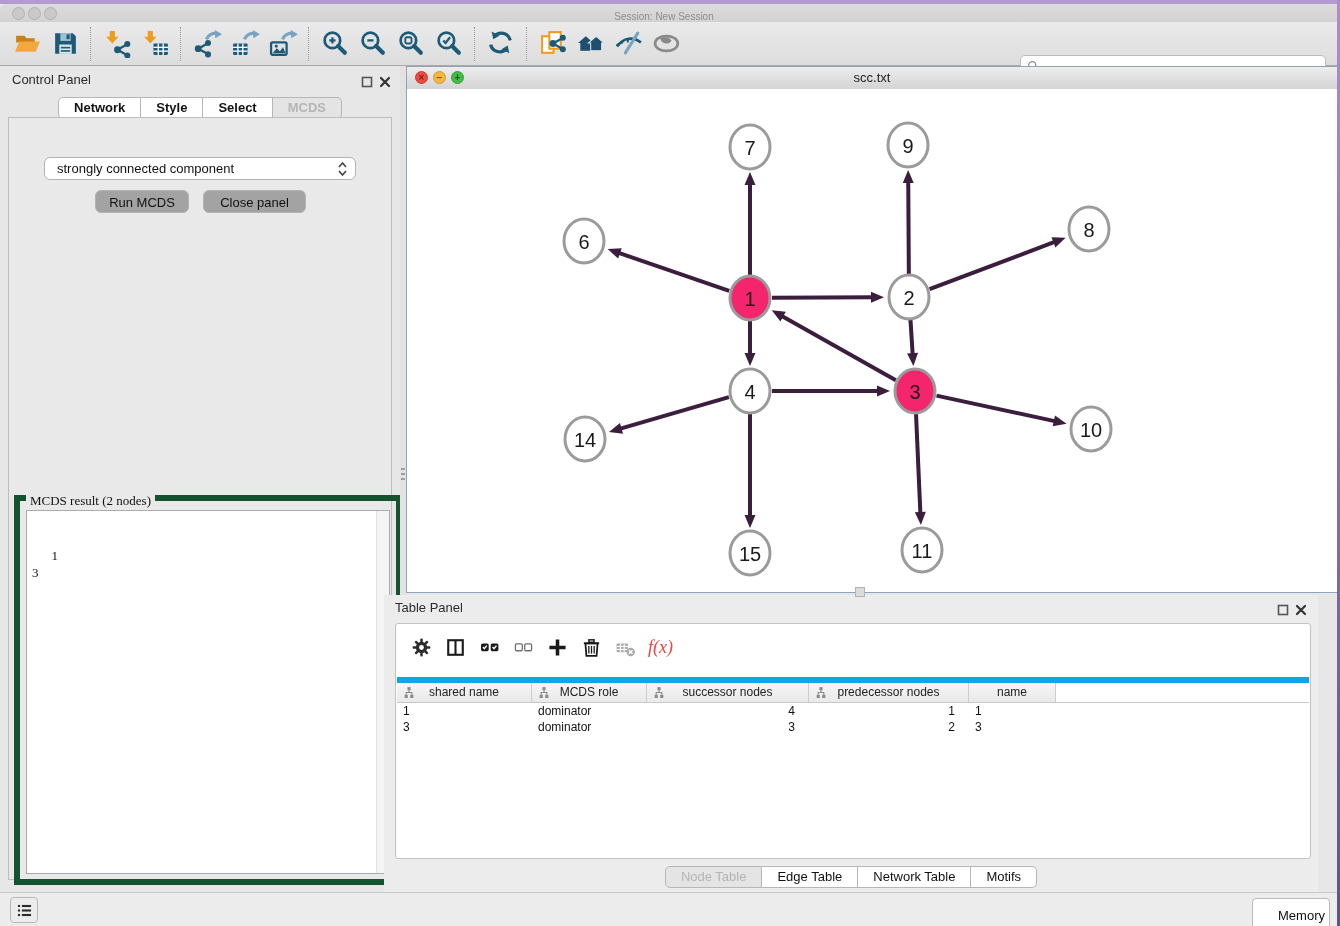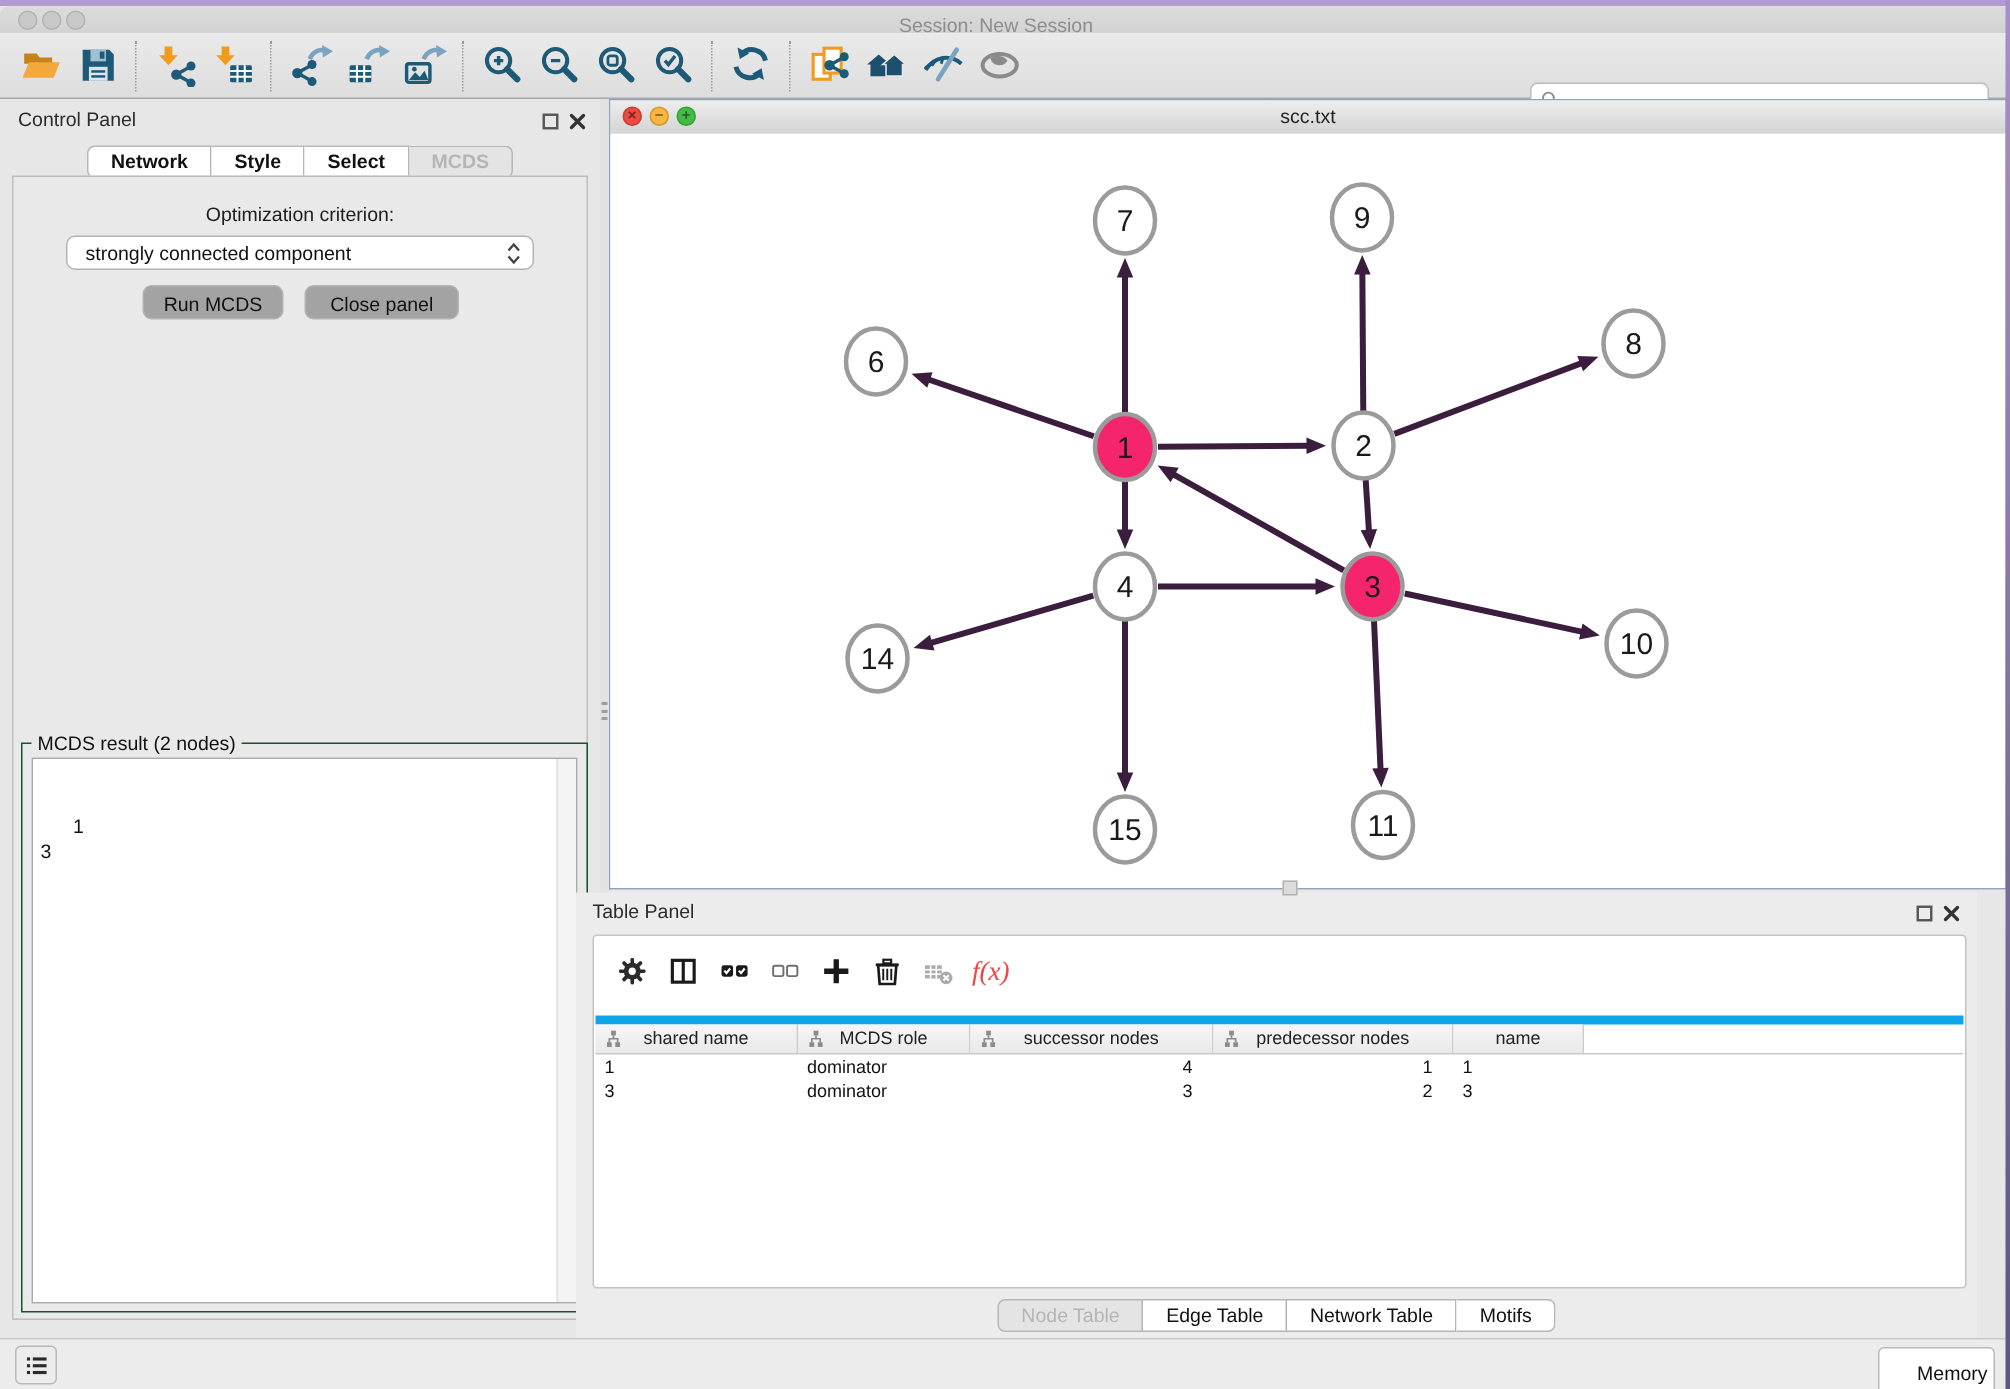--- a/index.html
+++ b/index.html
@@ -11,21 +11,21 @@
   
   #strip-top{left:0;top:0;width:1340px;height:4px;background:#b49ad2;z-index:60;}
   #strip-right{right:0;top:0;width:3px;height:926px;z-index:60;
                background:linear-gradient(#a98fc9,#5d5680);}
 
   
   #titlebar{left:0;top:4px;width:1340px;height:18px;background:linear-gradient(#dcdcdc,#d2d2d2);
             border-top-left-radius:6px;border-top-right-radius:6px;}
   .tl{width:11px;height:11px;border-radius:50%;background:#c9c9c9;border:1px solid #b2b2b2;
       position:absolute;top:3px;}
-  #win-title{left:0;right:12px;top:4px;text-align:center;font-size:13px;color:#8d8d8d;line-height:18px;}
+  #win-title{left:0;right:12px;top:4px;text-align:center;font-size:10px;color:#8d8d8d;line-height:18px;}
 
   
   #toolbar{left:0;top:22px;width:1340px;height:44px;background:linear-gradient(#eaeaea,#dddddd);
            border-bottom:1px solid #a8a8a8;display:flex;align-items:center;padding-left:8px;box-sizing:border-box;}
   .tb-btn{width:38px;height:36px;display:flex;align-items:center;justify-content:center;background:transparent;border:none;padding:0;}
   .tb-btn svg{width:29px;height:29px;}
   .tb-sep{width:1px;height:34px;border-left:1px dotted #999;margin:0 6px;}
   #search-wrap{position:absolute;right:14px;top:33px;width:292px;height:21px;background:#fff;
                border:1px solid #bcbcbc;border-radius:5px;display:flex;align-items:center;padding:0 6px;}
   #search-wrap svg{width:13px;height:13px;flex:0 0 auto;}
@@ -43,21 +43,21 @@
   .seg.sel{background:#e4e4e4;color:#b5b5b5;}
   #cp-content{left:8px;top:117px;width:384px;height:763px;background:#e9e9e9;border:1px solid #bdbdbd;box-sizing:border-box;}
   #opt-label{left:0;right:0;top:135px;text-align:center;font-size:13px;color:#1c1c1c;}
   #criterion-select{left:44px;top:157px;width:312px;height:23px;background:#fff;border:1px solid #b3b3b3;
                     border-radius:6px;font-size:13px;color:#111;line-height:22px;padding-left:12px;box-sizing:border-box;}
   #criterion-select svg{position:absolute;right:6px;top:3px;width:13px;height:16px;}
   .btn{background:#a3a3a3;border:1px solid #b3b3b3;border-radius:6px;font-size:13px;color:#111;
        height:23px;line-height:21px;text-align:center;box-sizing:border-box;}
   #run-btn{left:95px;top:190px;width:94px;}
   #close-btn{left:203px;top:190px;width:103px;}
-  #result-group{left:14px;top:495px;width:376px;height:378px;border:1px solid #14532d;}
+  #result-group{left:14px;top:495px;width:376px;height:378px;border:6px solid #14532d;font-family:Liberation Serif, serif;}
   #result-title{position:absolute;left:6px;top:-8px;background:#e9e9e9;padding:0 4px;font-size:13px;color:#111;}
   #result-area{position:absolute;left:6px;top:9px;right:6px;bottom:5px;background:#fff;border:1px solid #ababab;
                font-size:13px;line-height:17px;padding:2px 5px;white-space:pre;color:#111;}
   #result-scroll{position:absolute;right:0;top:0;bottom:0;width:12px;background:#f4f4f4;border-left:1px solid #e0e0e0;}
 
   
   #v-split{left:400px;top:66px;width:6px;height:826px;background:#e2e2e2;}
   #v-split .dots{position:absolute;left:1px;top:402px;width:4px;height:12px;
                  background:repeating-linear-gradient(#9e9e9e 0 2px,transparent 2px 5px);}
 
@@ -286,21 +286,20 @@
         <path d="M2 2l8 8M10 2l-8 8" stroke="#333" stroke-width="2.2" stroke-linecap="round"></path>
       </svg>
   </div>
   <div class="abs seg-row" id="cp-tabs" style="left:0;right:0;top:31px">
       <div class="seg">Network</div>
       <div class="seg">Style</div>
       <div class="seg">Select</div>
       <div class="seg sel">MCDS</div>
     </div>
   <div class="abs" id="cp-content" style="top:51px"></div>
-  <div class="abs" id="opt-label" style="top:69px">Optimization criterion:</div>
   <div class="abs" id="criterion-select" style="top:91px">
     <span>strongly connected component</span>
     <svg viewBox="0 0 13 16">
       <path d="M3 6l3.5-4L10 6M3 10l3.5 4L10 10" fill="none" stroke="#444" stroke-width="1.6"></path>
     </svg>
   </div>
   <button class="abs btn" id="run-btn" style="top:124px">Run MCDS</button>
   <button class="abs btn" id="close-btn" style="top:124px">Close panel</button>
   <div class="abs" id="result-group" style="top:429px">
     <div id="result-title">MCDS result (2 nodes)</div>

